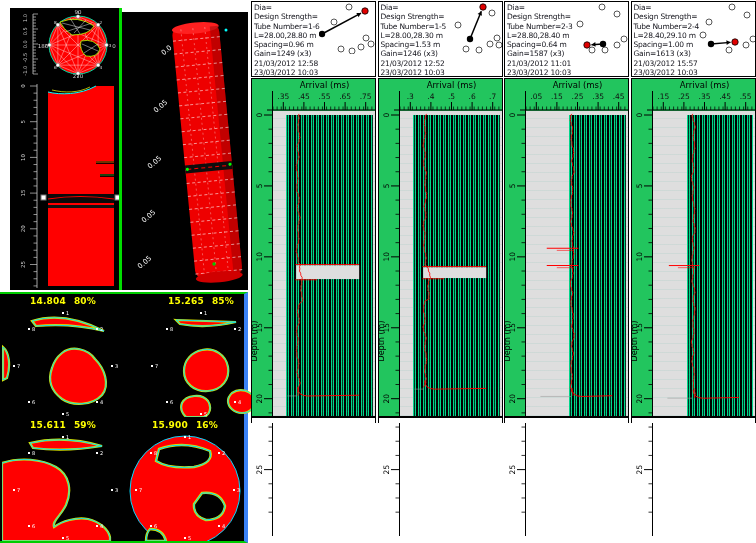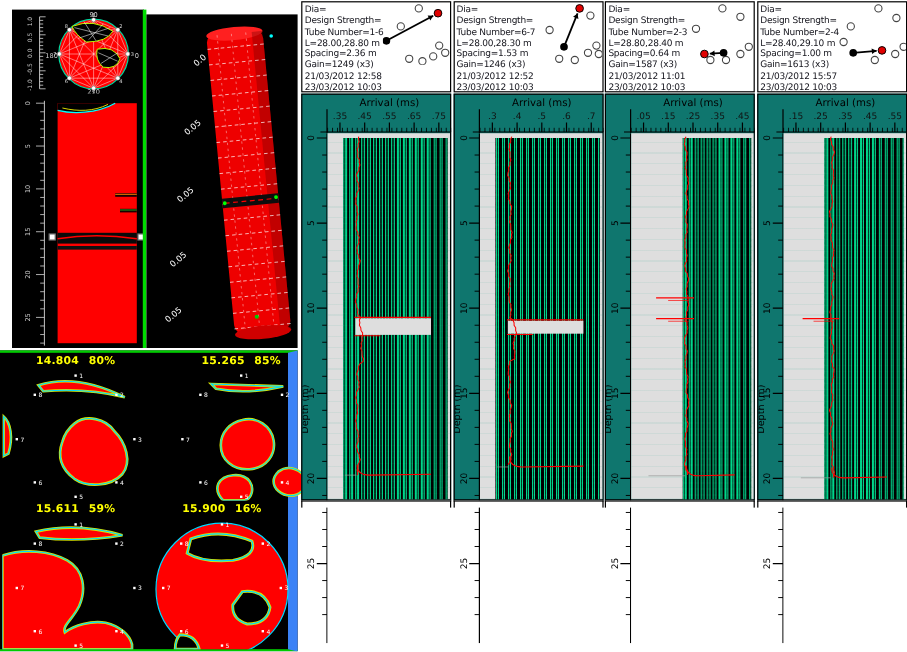--- a/index.html
+++ b/index.html
@@ -1,41 +1,41 @@
 <!DOCTYPE html>
 <html><head>
 <meta charset="utf-8">
 <style>
   html,body{margin:0;padding:0;background:#fff;}
   #root{position:relative;width:756px;height:543px;background:#fff;overflow:hidden;
         font-family:"DejaVu Sans",sans-serif;}
   .blackpanel{position:absolute;background:#000;}
   #divider{position:absolute;left:119px;top:8px;width:3px;height:282px;background:#00DE00;}
   #sectionsPanel{position:absolute;left:0;top:292px;width:248px;height:251px;background:#000;
-        border-top:2px solid #00CC00;border-right:8px solid #3b82f6;border-bottom:2px solid #00CC00;
+        border-top:2px solid #00CC00;border-right:4px solid #3b82f6;border-bottom:2px solid #00CC00;
         box-sizing:border-box;}
   .section{position:absolute;width:122px;height:122px;}
   .section-label{position:absolute;top:1px;left:0;width:100%;text-align:center;color:#FFFF00;
         font-size:9px;font-weight:bold;z-index:2;letter-spacing:0.2px;}
   .section-label .pct{margin-left:8px;}
   .section svg{position:absolute;left:0;top:0;}
   .rimY{fill:#FF0000;stroke:#D8E400;stroke-width:2.2;}
   .rimC{fill:none;stroke:#00D8FF;stroke-width:0.9;}
   .holeY{fill:#000000;stroke:#D8E400;stroke-width:2.4;}
   .holeC{fill:none;stroke:#00D8FF;stroke-width:1;}
   .wlab{fill:#CFCFCF;font-size:5.5px;}
   .mk{fill:#FFFFFF;font-size:5px;}
 
   #panels{position:absolute;left:250px;top:0;width:506px;height:543px;display:flex;}
   .panel{width:126.5px;height:423px;position:relative;box-sizing:border-box;}
   .hdr{position:absolute;left:1px;top:1px;right:0.5px;height:76px;background:#fff;
         border:1px solid #000;box-sizing:border-box;font-size:7.5px;line-height:9.3px;
         color:#15151d;padding:1px 0 0 2px;letter-spacing:-0.2px;white-space:nowrap;overflow:hidden;}
   .hdr .mini{position:absolute;right:0;top:0;}
-  .plotbox{position:absolute;left:1px;top:78px;right:0.5px;bottom:6px;background:#0f766e;
+  .plotbox{position:absolute;left:1px;top:78px;right:0.5px;bottom:6px;background:#22c55e;
         border:1px solid #000;box-sizing:border-box;}
   .axis{position:absolute;left:0;top:0;}
   .plotbody{position:absolute;left:0;right:0;top:32px;bottom:0;display:flex;}
   .ruler{width:21px;flex:0 0 21px;}
   .wf{flex:1;position:relative;background:#DEDEDE;overflow:hidden;
       background-image:repeating-linear-gradient(0deg, rgba(0,150,120,0.07) 0 1px, transparent 1px 9px);}
   .band{position:absolute;background-color:#000;
       background-image:
         repeating-linear-gradient(90deg, rgba(0,225,145,0.95) 0 1px, rgba(0,60,40,0.85) 1px 2px,
               rgba(0,235,155,0.9) 2px 3px, rgba(0,0,0,0.96) 3px 5px),
@@ -381,21 +381,21 @@
     </div>
   </div>
 
   <div id="panels">
       <div class="panel">
         <div class="hdr">
           <div>Dia=</div>
           <div>Design Strength=</div>
           <div>Tube Number=1-6</div>
           <div>L=28.00,28.80 m</div>
-          <div>Spacing=2.36 m</div>
+          <div>Spacing=0.96 m</div>
           <div>Gain=1249 (x3)</div>
           <div>21/03/2012 12:58</div>
           <div>23/03/2012 10:03</div>
           <svg class="mini" width="56" height="52" viewBox="0 0 56 52">
             <circle cx="30" cy="5" r="3" fill="#fff" stroke="#444" stroke-width="0.9"></circle>
             <circle cx="15" cy="20" r="3" fill="#fff" stroke="#444" stroke-width="0.9"></circle>
             <circle cx="47" cy="36" r="3" fill="#fff" stroke="#444" stroke-width="0.9"></circle>
             <circle cx="52" cy="42" r="3" fill="#fff" stroke="#444" stroke-width="0.9"></circle>
             <circle cx="42" cy="45" r="3" fill="#fff" stroke="#444" stroke-width="0.9"></circle>
             <circle cx="22" cy="47" r="3" fill="#fff" stroke="#444" stroke-width="0.9"></circle>
@@ -501,21 +501,21 @@
               <span class="bottomval" style="top: 398.05px; right: 2px;">30.58</span>
             </div>
           </div>
         </div>
         <div class="nextbox"></div>
       </div>
       <div class="panel">
         <div class="hdr">
           <div>Dia=</div>
           <div>Design Strength=</div>
-          <div>Tube Number=6-7</div>
+          <div>Tube Number=1-5</div>
           <div>L=28.00,28.30 m</div>
           <div>Spacing=1.53 m</div>
           <div>Gain=1246 (x3)</div>
           <div>21/03/2012 12:52</div>
           <div>23/03/2012 10:03</div>
           <svg class="mini" width="56" height="52" viewBox="0 0 56 52">
             <circle cx="46" cy="11" r="3" fill="#fff" stroke="#444" stroke-width="0.9"></circle>
             <circle cx="12" cy="23" r="3" fill="#fff" stroke="#444" stroke-width="0.9"></circle>
             <circle cx="51" cy="36" r="3" fill="#fff" stroke="#444" stroke-width="0.9"></circle>
             <circle cx="44" cy="42" r="3" fill="#fff" stroke="#444" stroke-width="0.9"></circle>

